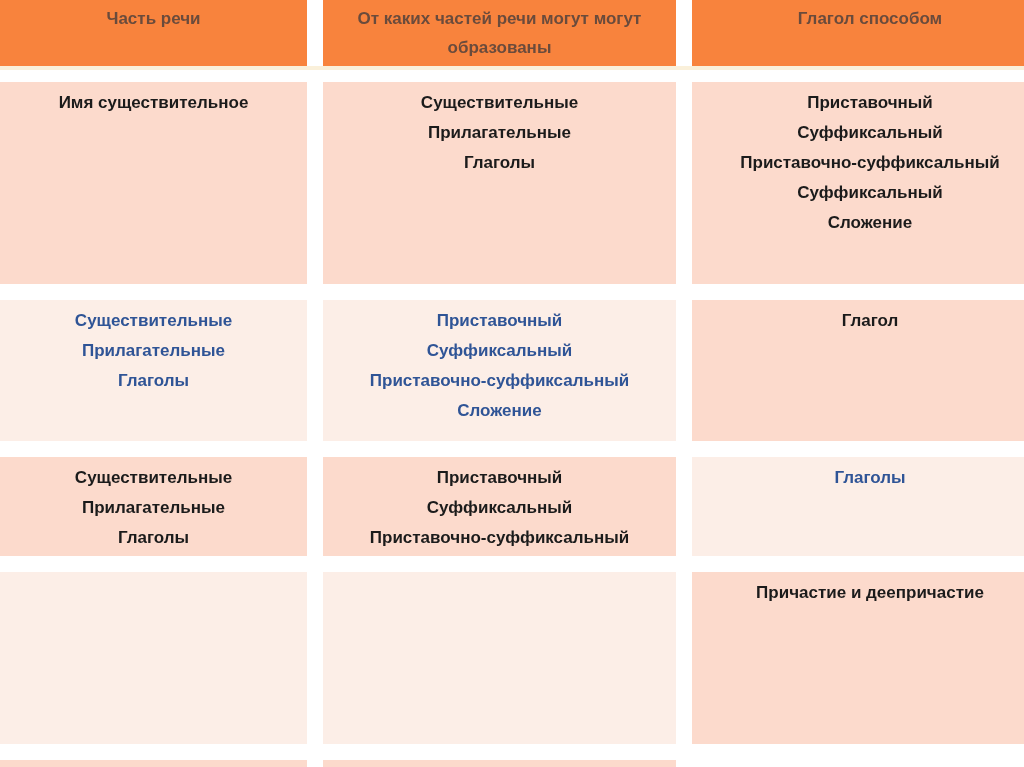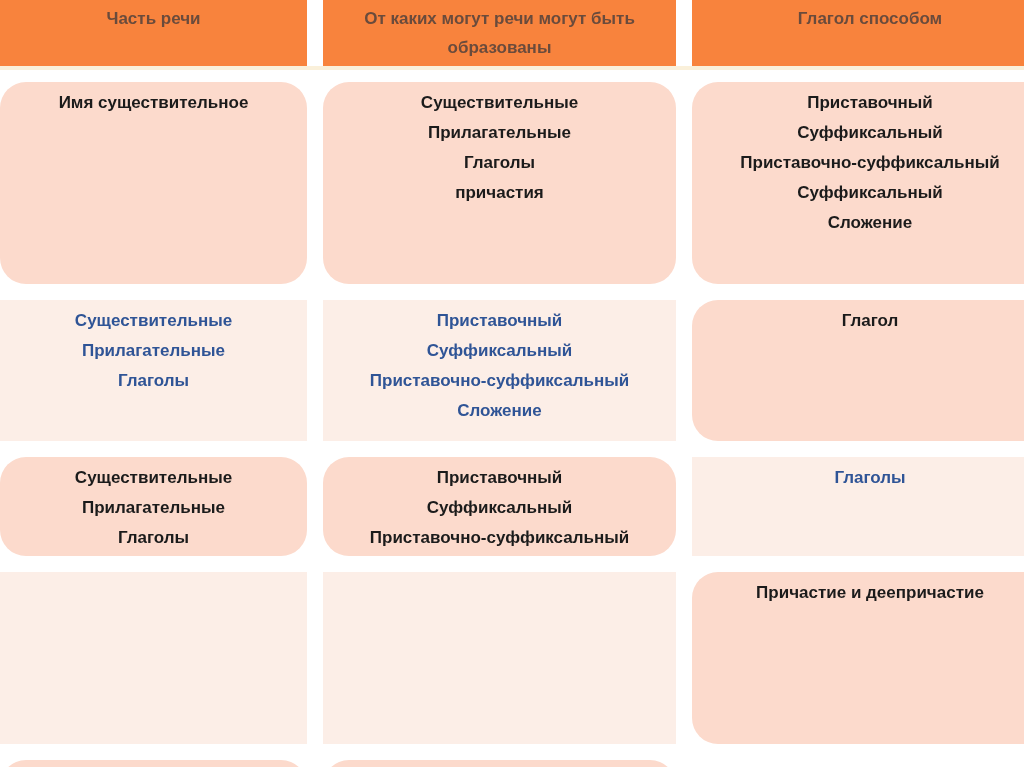--- a/index.html
+++ b/index.html
@@ -31,52 +31,51 @@
     line-height: 30px;
     overflow: hidden;
   }
   .header {
     background: #F8833D;
     color: #6A4B3C;
     padding: 4px 14px 0;
     line-height: 29px;
     font-size: 17px;
   }
-  .dark  { background: #FCDACC; border-radius: 26px; }
+  .dark  { background: #FCDACC; }
   .light { background: #FCEEE7; }
   .black { color: #1B1B1B; }
   .blue  { color: #2F5496; }
   .ln { display: block; }
   .header-underline {
     position: absolute;
     left: 0;
     top: 66px;
     width: 1024px;
     height: 4px;
     background: #FAF0DA;
   }
 </style>
 </head>
 <body>
 
 <div class="slide">
   <div class="grid">
 
     <div class="cell header">Часть речи</div>
-    <div class="cell header">От каких могут речи могут быть образованы</div>
+    <div class="cell header">От каких частей речи могут могут образованы</div>
     <div class="cell header">Глагол способом</div>
 
     <div class="cell dark black">
       <span class="ln">Имя существительное</span>
     </div>
     <div class="cell dark black">
       <span class="ln">Существительные</span>
       <span class="ln">Прилагательные</span>
       <span class="ln">Глаголы</span>
-      <span class="ln">причастия</span>
     </div>
     <div class="cell dark black">
       <span class="ln">Приставочный</span>
       <span class="ln">Суффиксальный</span>
       <span class="ln">Приставочно-суффиксальный</span>
       <span class="ln">Суффиксальный</span>
       <span class="ln">Сложение</span>
     </div>
 
     <div class="cell light blue">

